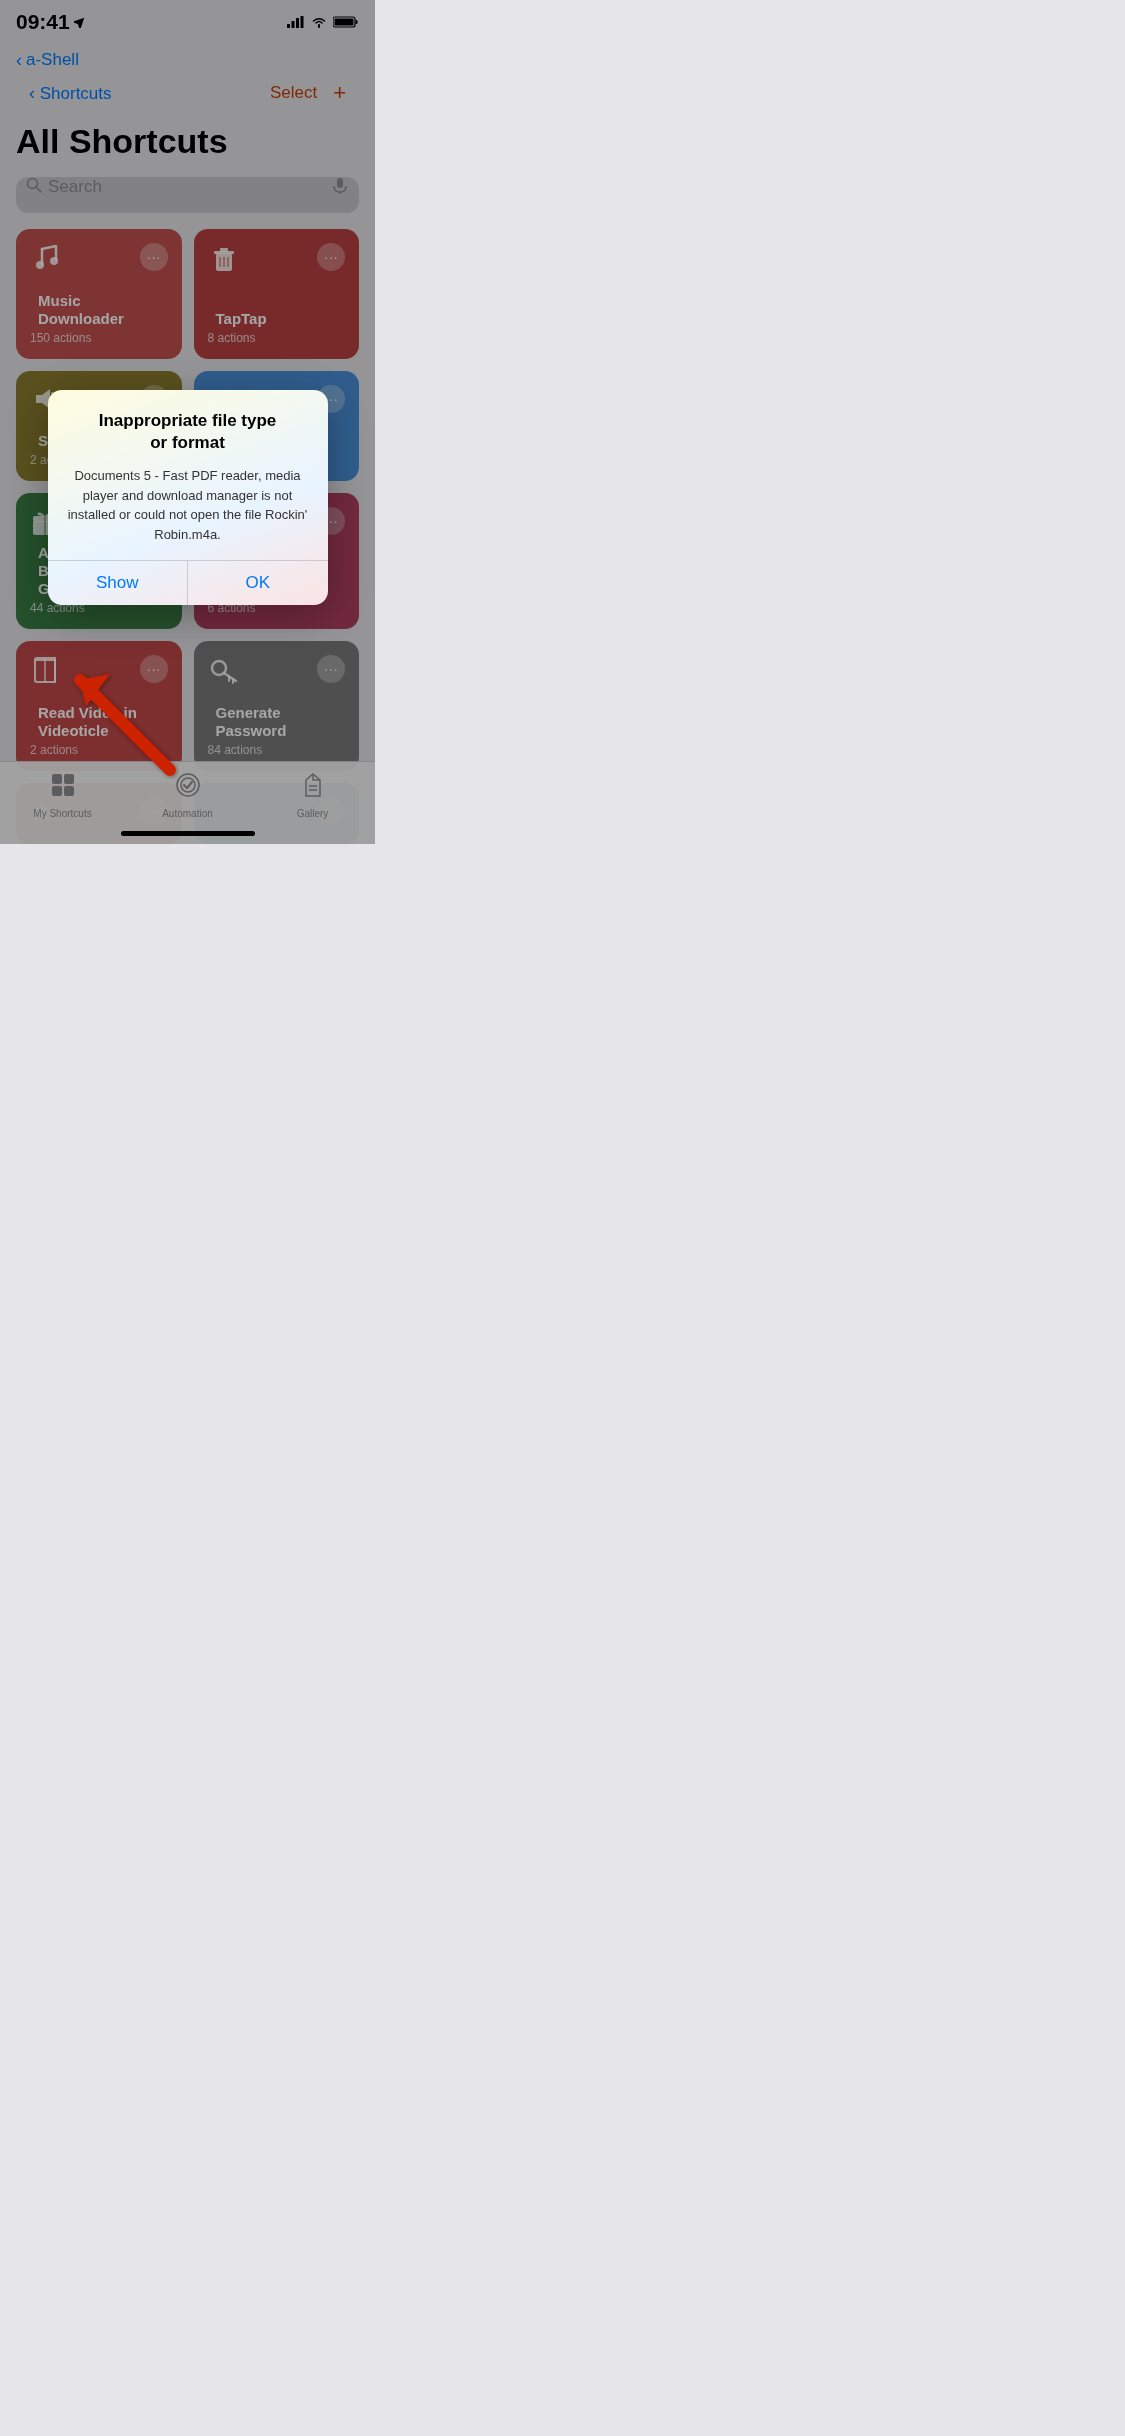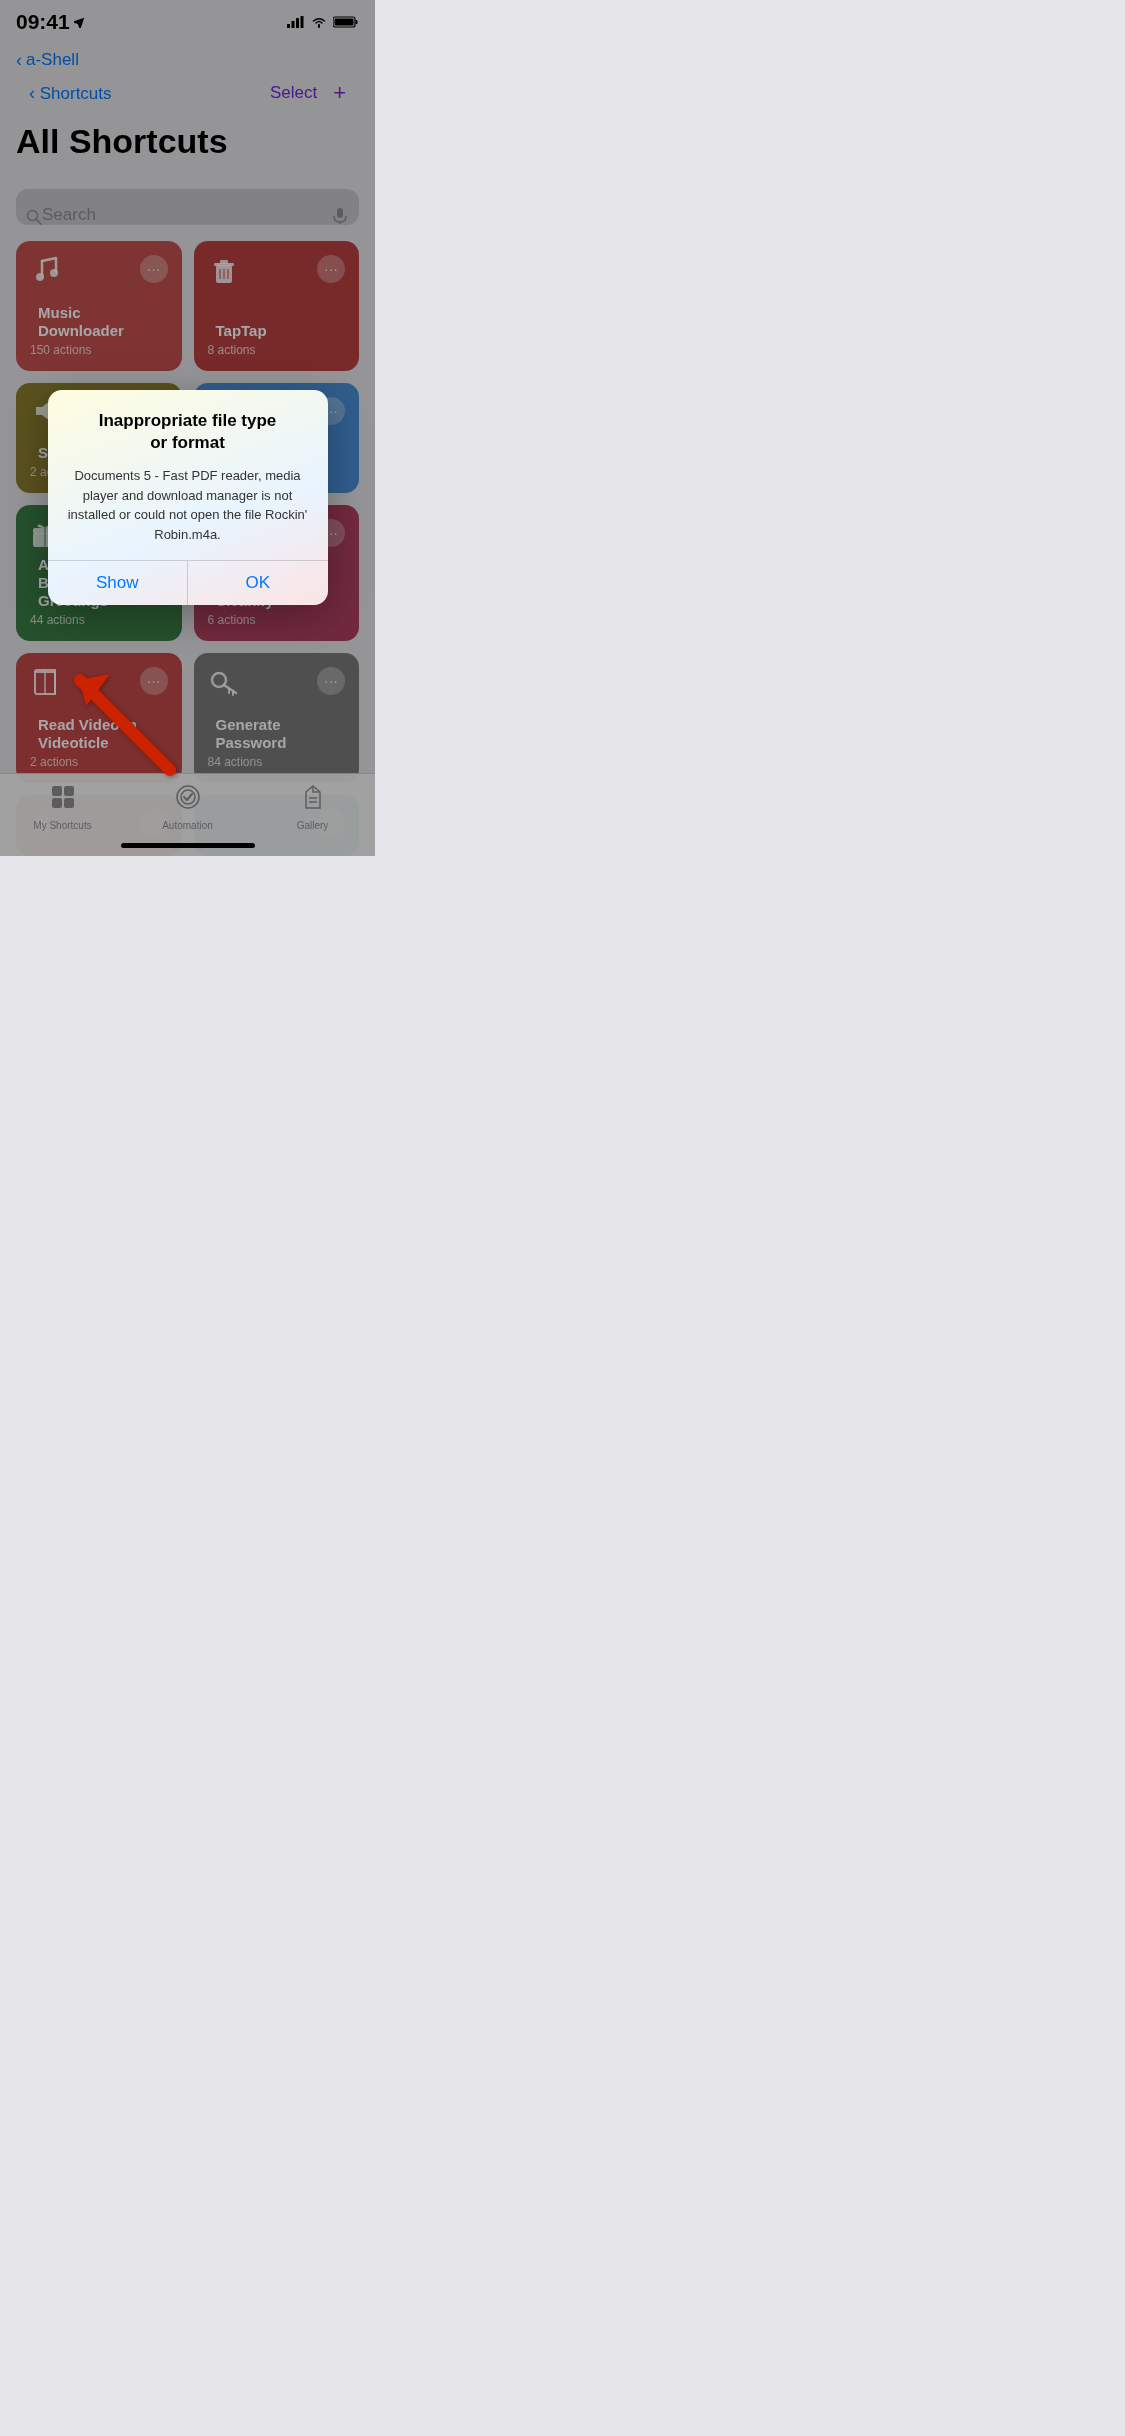--- a/index.html
+++ b/index.html
@@ -61,45 +61,46 @@
     .nav-title {
       font-size: 17px;
       color: #007aff;
     }
     .nav-actions {
       display: flex;
       gap: 16px;
       align-items: center;
     }
     .nav-action {
-      color: #6d28d9;
+      color: #c2410c;
       font-size: 17px;
       cursor: pointer;
     }
 
     
     .page-title-area {
       padding: 8px 16px 12px;
       background: #e5e5ea;
     }
     .page-title {
       font-size: 34px;
       font-weight: 700;
       color: #000;
     }
 
     
     .search-bar {
-      margin: 16px 16px 16px;
+      margin: 4px 16px 16px;
       background: #c8c7cc;
       border-radius: 12px;
       height: 36px;
       display: flex;
-      align-items: flex-end;
+      align-items: flex-start;
       padding: 0 10px;
+      gap: 6px;
     }
     .search-placeholder {
       color: #8e8e93;
       font-size: 17px;
       flex: 1;
     }
 
     
     .shortcuts-grid {
       padding: 0 16px;

